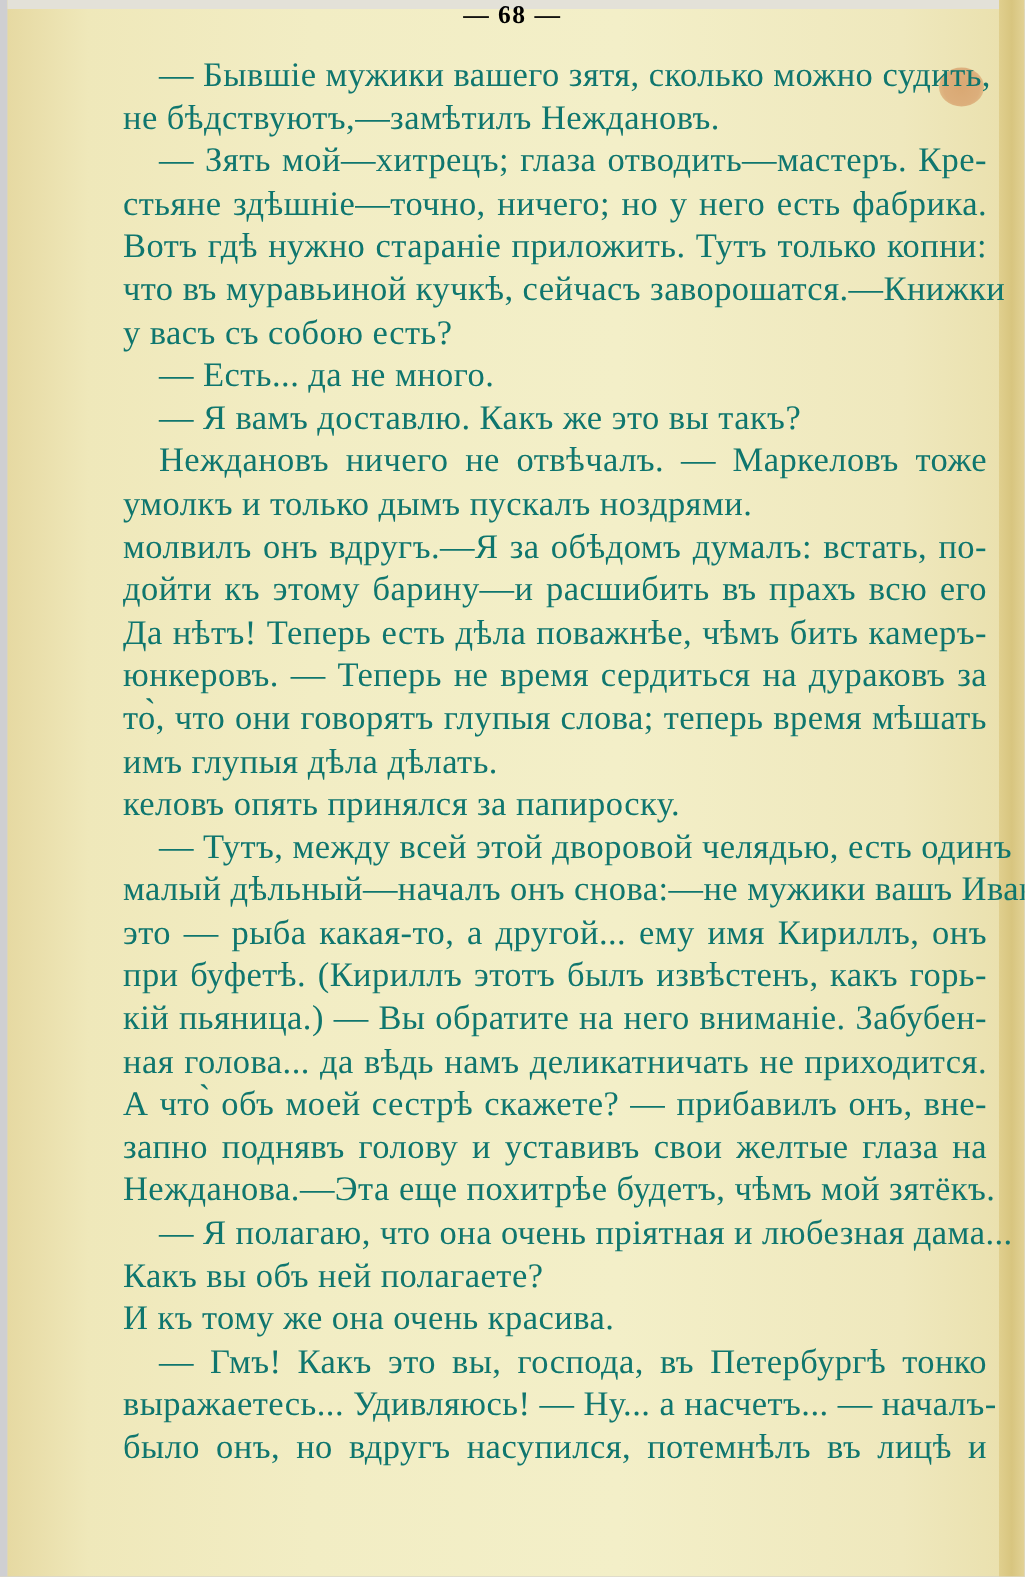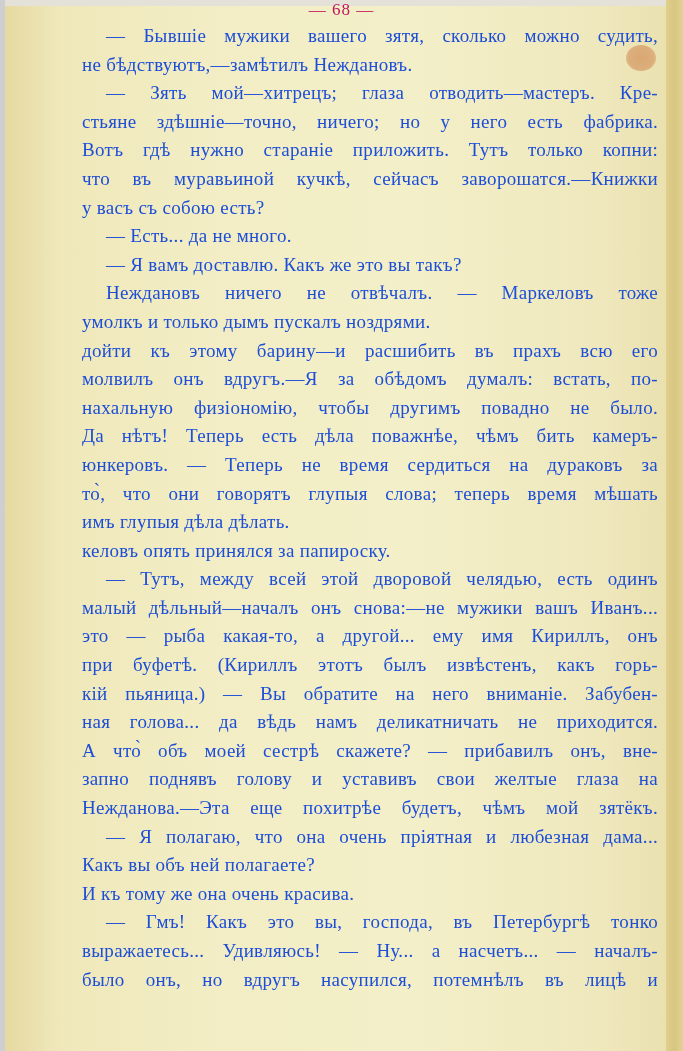--- a/index.html
+++ b/index.html
@@ -25,25 +25,25 @@
     position: absolute; left: 666px; top: 0; width: 17px; height: 1051px;
     background: linear-gradient(90deg, #e0cf8e 0%, #d8c57f 50%, #e2d296 100%);
   }
   .stain {
     position: absolute; left: 626px; top: 45px; width: 30px; height: 26px;
     border-radius: 50%;
     background: radial-gradient(circle, #d9a873 0%, #dcae7b 60%, rgba(225,190,130,0.6) 100%);
   }
   .page-number {
     position: absolute; top: 0px; left: 0; width: 683px; text-align: center;
-    font-size: 17px; color: #be185d; letter-spacing: 1px;
+    font-size: 17px; color: #000000; letter-spacing: 1px; font-weight: bold;
   }
   .text-block {
-    position: absolute; left: 82px; top: 22px; width: 576px;
-    color: #1d4ed8; font-size: 19px; line-height: 28.6px;
+    position: absolute; left: 82px; top: 36px; width: 576px;
+    color: #0f766e; font-size: 23px; line-height: 28.6px;
     letter-spacing: 0.3px;
   }
   .line {
     display: block; white-space: nowrap;
     text-align: justify; text-align-last: justify;
     height: 28.6px;
   }
   .line.last { text-align-last: left; }
   .line.indent { padding-left: 24px; }
 </style>
@@ -63,23 +63,22 @@
     <span class="line last">не бѣдствуютъ,—замѣтилъ Неждановъ.</span>
     <span class="line indent">— Зять мой—хитрецъ; глаза отводить—мастеръ. Кре-</span>
     <span class="line">стьяне здѣшніе—точно, ничего; но у него есть фабрика.</span>
     <span class="line">Вотъ гдѣ нужно стараніе приложить. Тутъ только копни:</span>
     <span class="line">что въ муравьиной кучкѣ, сейчасъ заворошатся.—Книжки</span>
     <span class="line last">у васъ съ собою есть?</span>
     <span class="line indent last">— Есть... да не много.</span>
     <span class="line indent last">— Я вамъ доставлю. Какъ же это вы такъ?</span>
     <span class="line indent">Неждановъ ничего не отвѣчалъ. — Маркеловъ тоже</span>
     <span class="line last">умолкъ и только дымъ пускалъ ноздрями.</span>
+    <span class="line">молвилъ онъ вдругъ.—Я за обѣдомъ думалъ: встать, по-</span>
     <span class="line">дойти къ этому барину—и расшибить въ прахъ всю его</span>
-    <span class="line">молвилъ онъ вдругъ.—Я за обѣдомъ думалъ: встать, по-</span>
-    <span class="line">нахальную физіономію, чтобы другимъ повадно не было.</span>
     <span class="line">Да нѣтъ! Теперь есть дѣла поважнѣе, чѣмъ бить камеръ-</span>
     <span class="line">юнкеровъ. — Теперь не время сердиться на дураковъ за</span>
     <span class="line">то̀, что они говорятъ глупыя слова; теперь время мѣшать</span>
     <span class="line last">имъ глупыя дѣла дѣлать.</span>
     <span class="line last">келовъ опять принялся за папироску.</span>
     <span class="line indent">— Тутъ, между всей этой дворовой челядью, есть одинъ</span>
     <span class="line">малый дѣльный—началъ онъ снова:—не мужики вашъ Иванъ...</span>
     <span class="line">это — рыба какая-то, а другой... ему имя Кириллъ, онъ</span>
     <span class="line">при буфетѣ. (Кириллъ этотъ былъ извѣстенъ, какъ горь-</span>
     <span class="line">кій пьяница.) — Вы обратите на него вниманіе. Забубен-</span>

